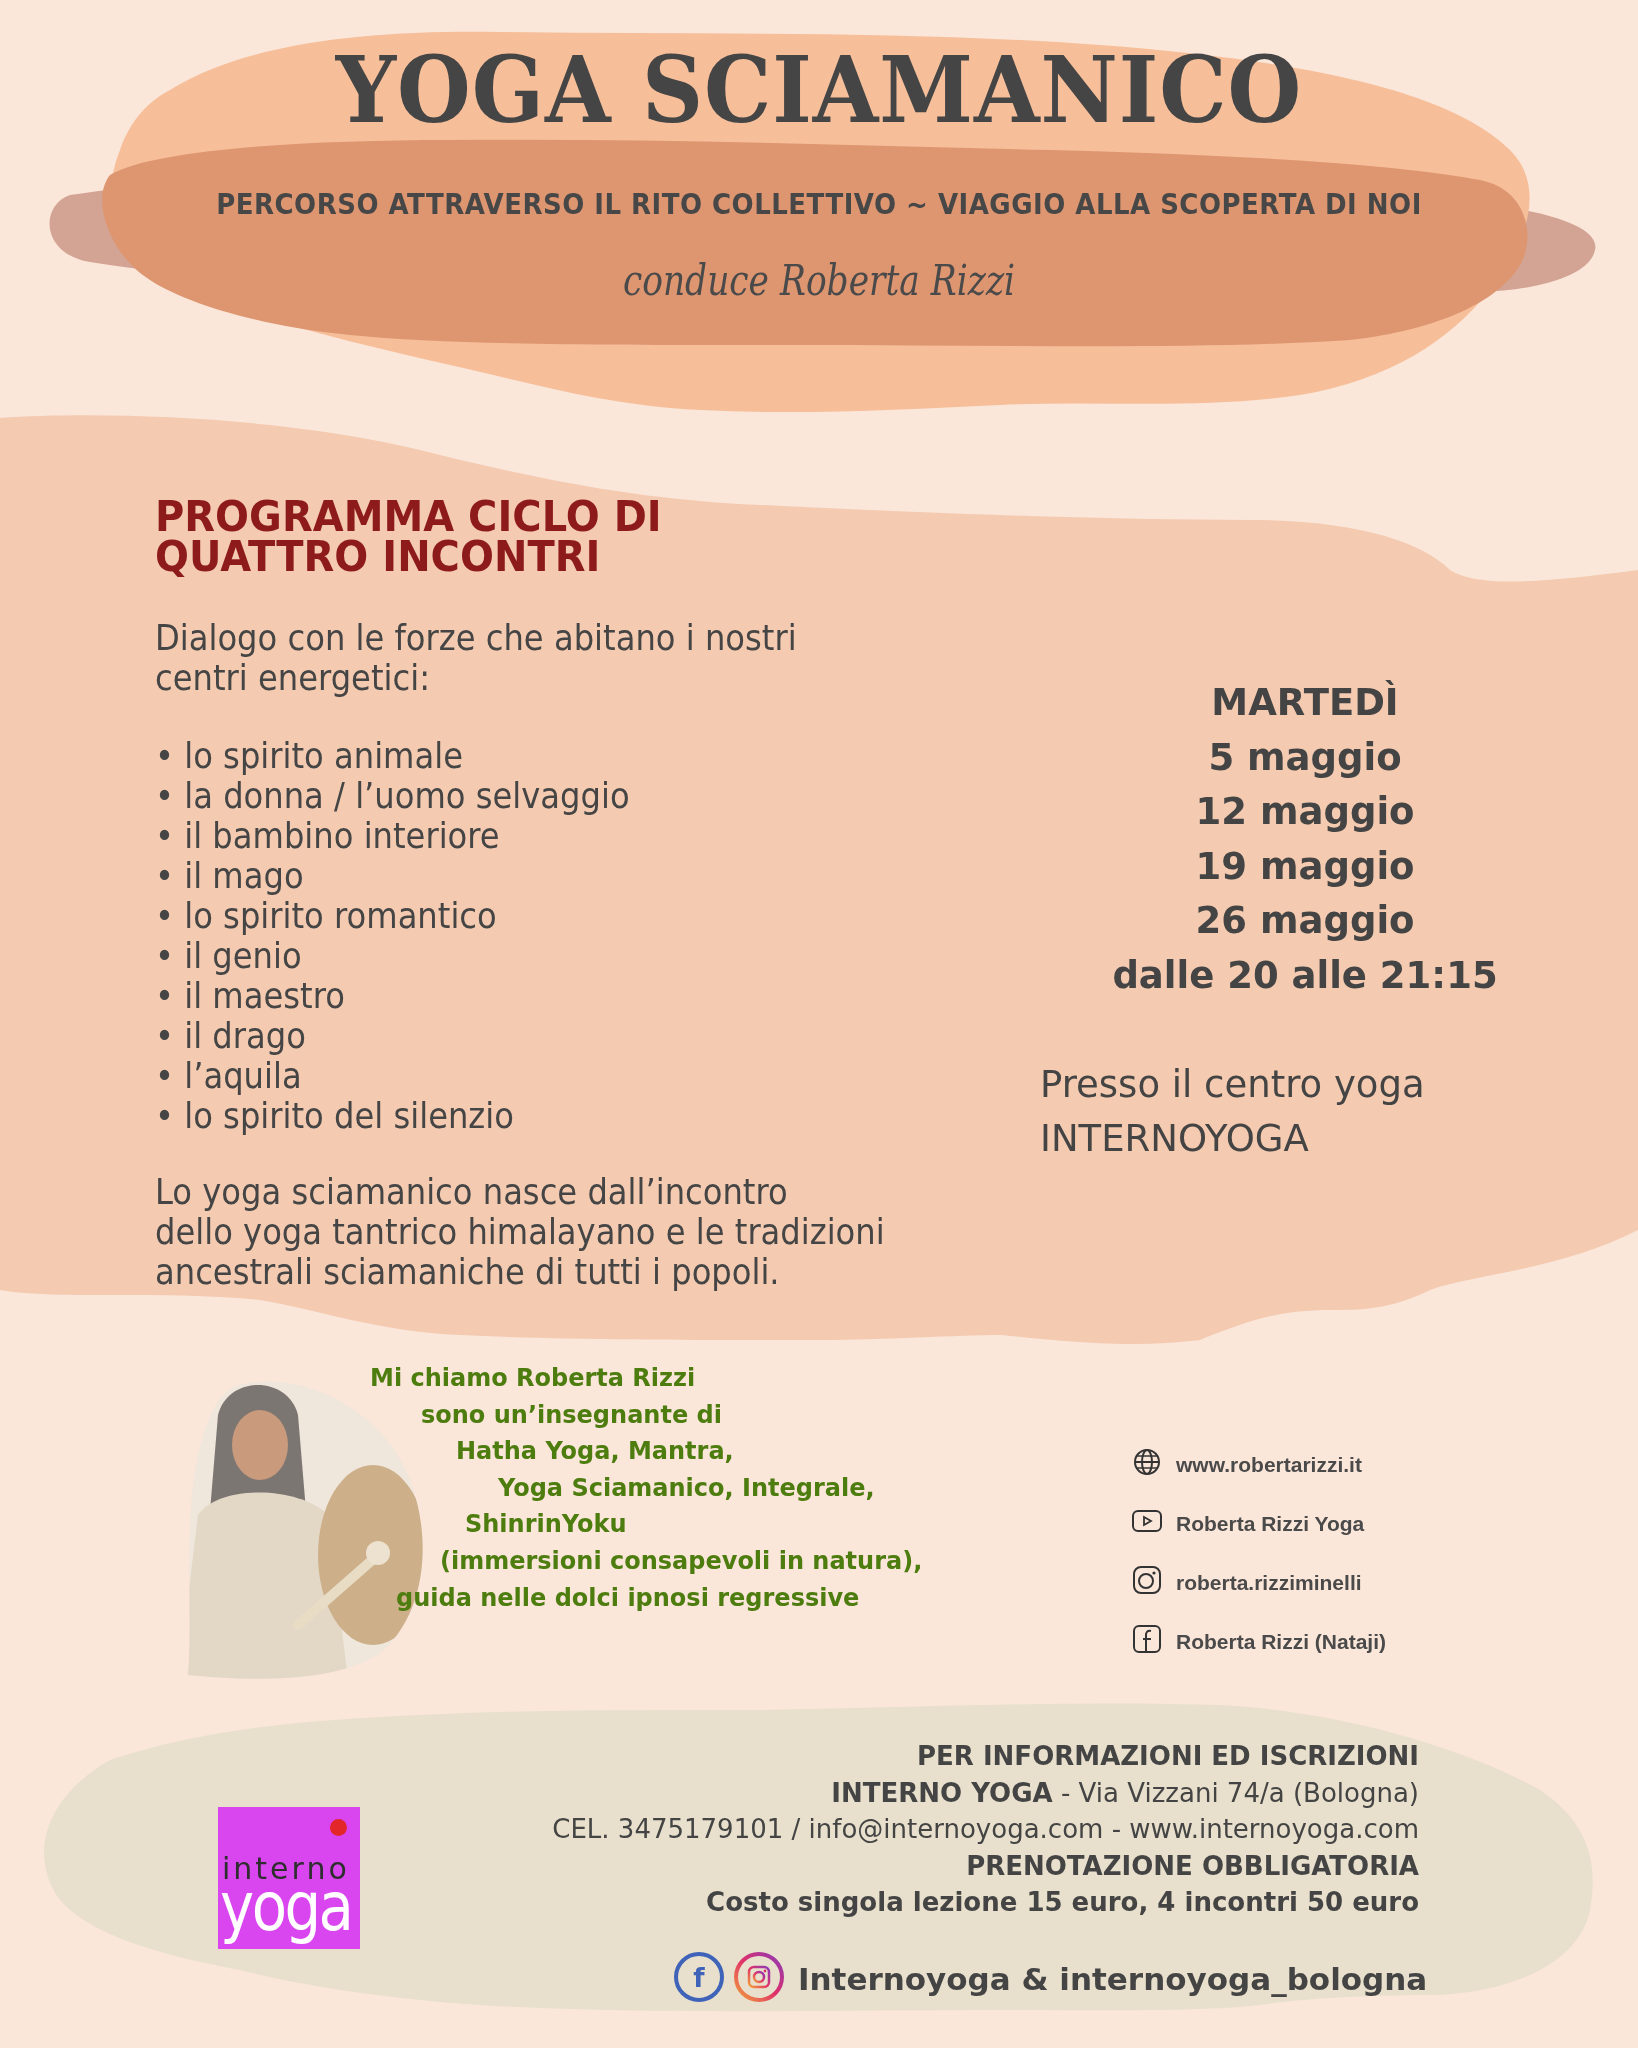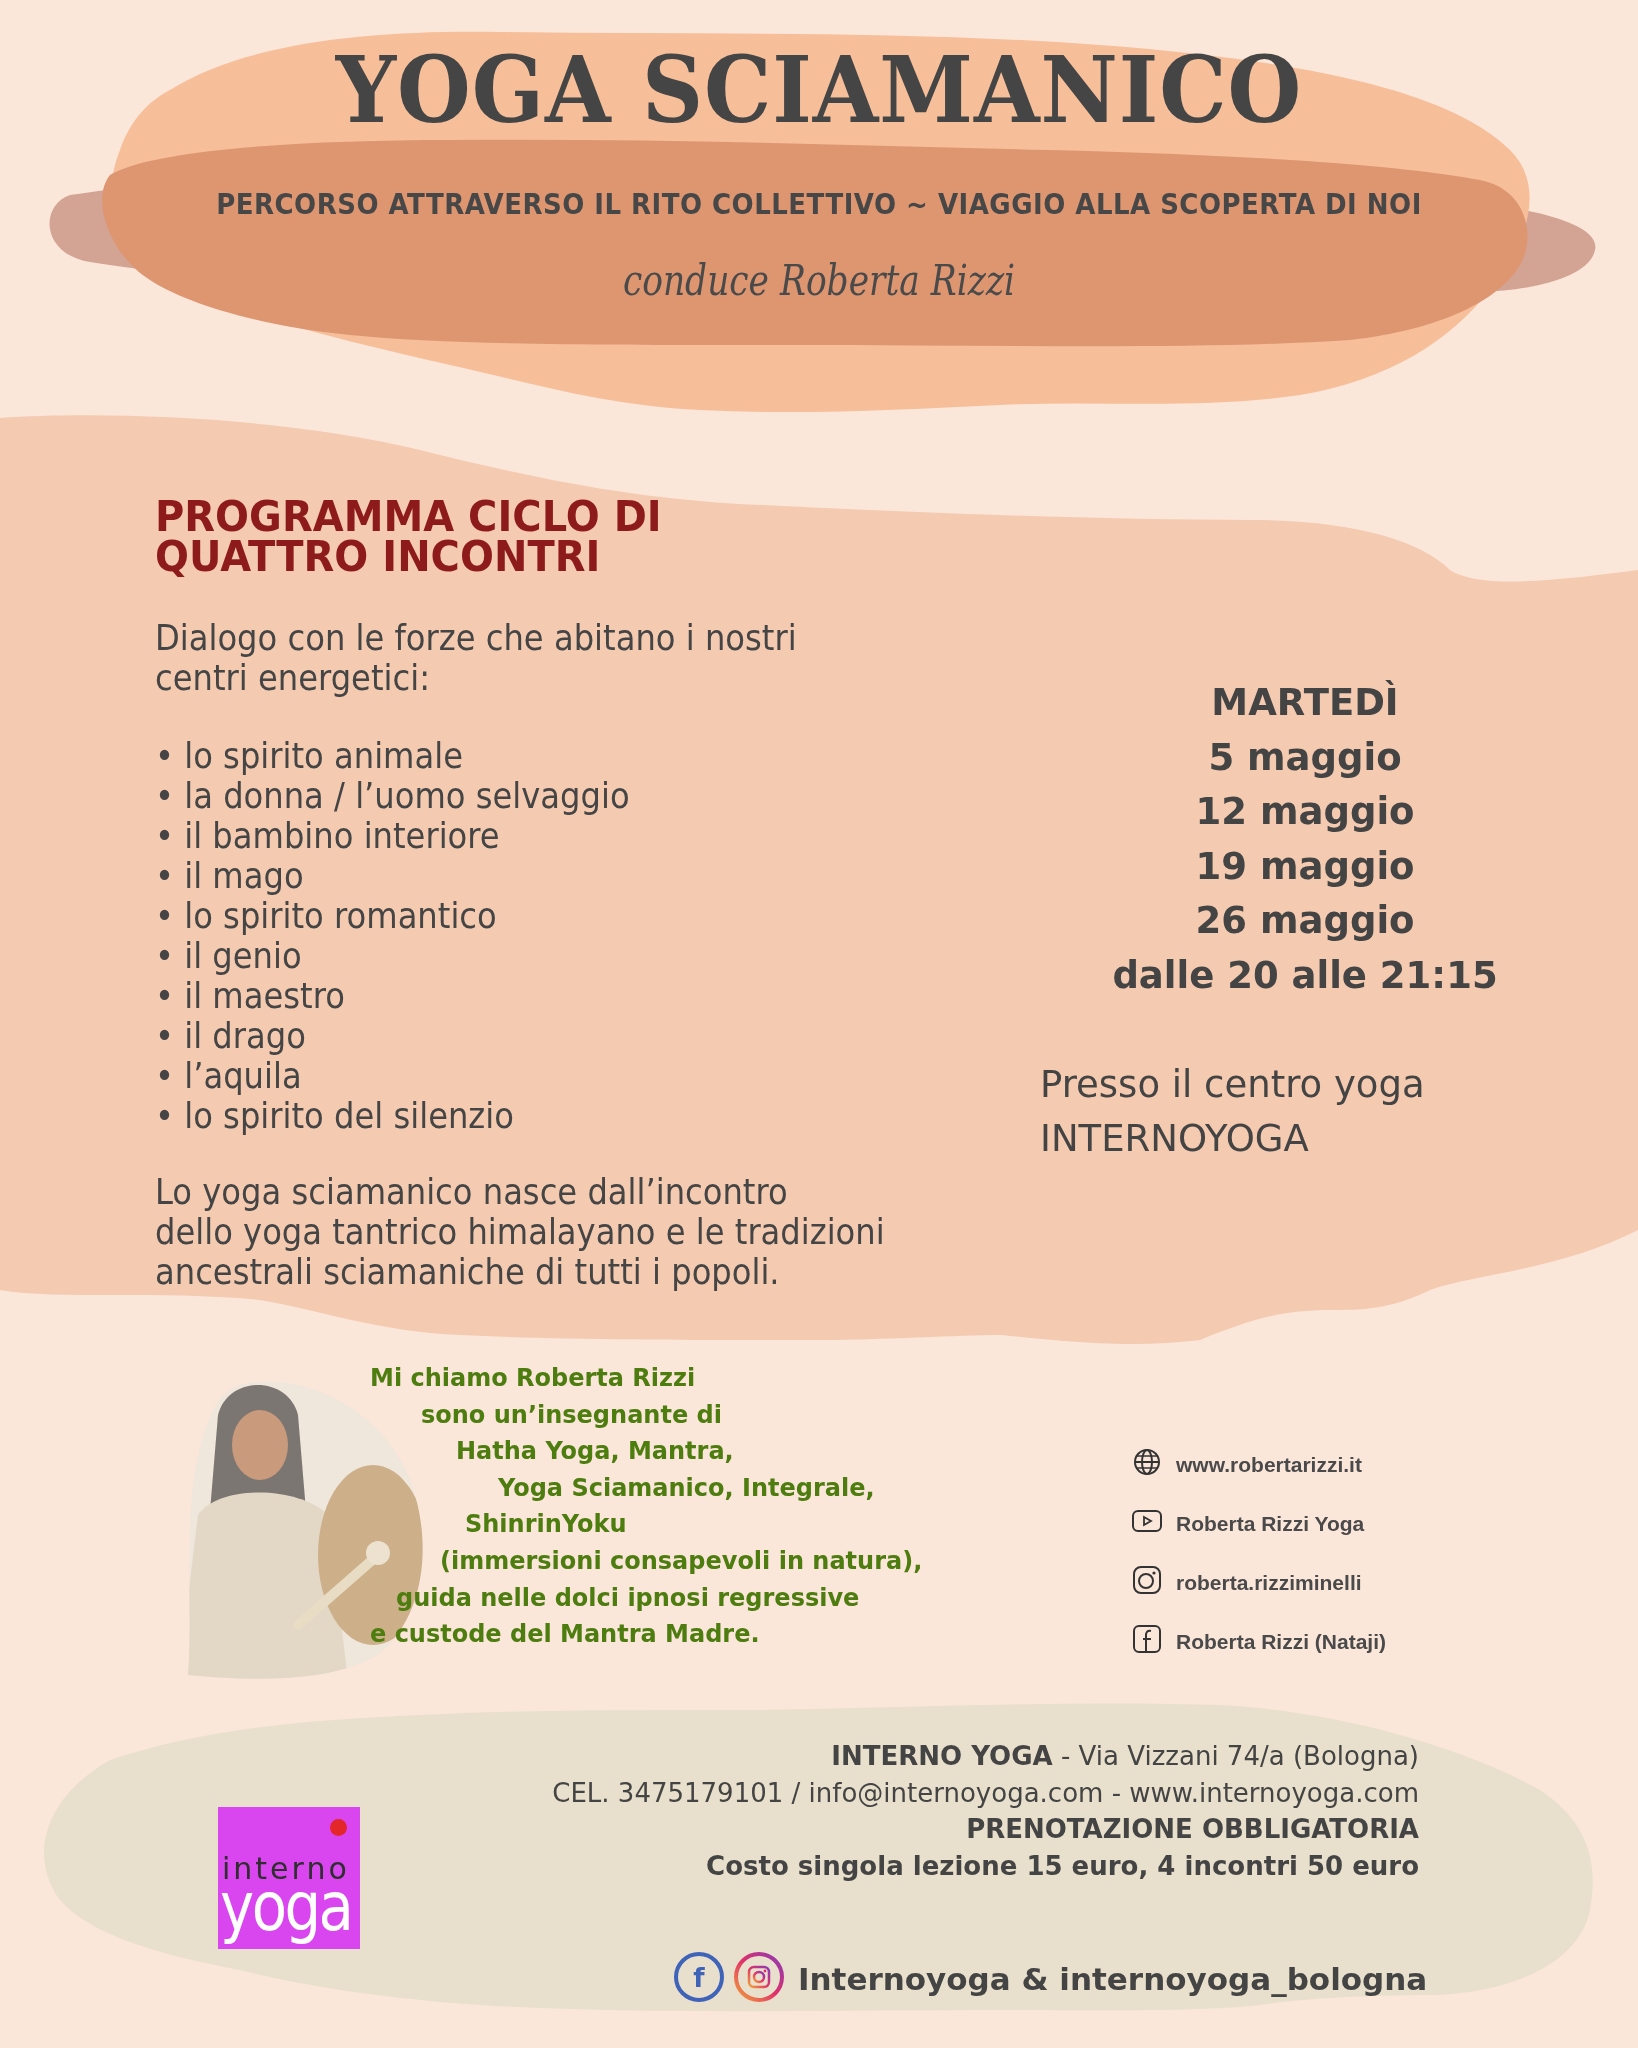--- a/index.html
+++ b/index.html
@@ -113,21 +113,20 @@
 </svg>
 
 <div class="abs bio">
   <div style="margin-left:0px">Mi chiamo Roberta Rizzi</div>
   <div style="margin-left:51px">sono un’insegnante di</div>
   <div style="margin-left:86px">Hatha Yoga, Mantra,</div>
   <div style="margin-left:128px">Yoga Sciamanico, Integrale,</div>
   <div style="margin-left:95px">ShinrinYoku</div>
   <div style="margin-left:70px">(immersioni consapevoli in natura),</div>
   <div style="margin-left:26px">guida nelle dolci ipnosi regressive</div>
-  <div style="margin-left:0px">e custode del Mantra Madre.</div>
 </div>
 
 <div class="abs social">
   <div class="social-row">
     <span class="ico">
       <svg width="28" height="28" viewBox="0 0 28 28">
           <circle cx="14" cy="14" r="12" fill="none" stroke="#333" stroke-width="2"></circle>
           <ellipse cx="14" cy="14" rx="5" ry="12" fill="none" stroke="#333" stroke-width="2"></ellipse>
           <line x1="2" y1="14" x2="26" y2="14" stroke="#333" stroke-width="2"></line>
           <line x1="4" y1="8" x2="24" y2="8" stroke="#333" stroke-width="1.5"></line>
@@ -166,20 +165,21 @@
   </div>
 </div>
 
 <div class="abs logo">
   <div class="dot"></div>
   <div class="t1">interno</div>
   <div class="t2">yoga</div>
 </div>
 
 <div class="abs info">
+  <div class="b">PER INFORMAZIONI ED ISCRIZIONI</div>
   <div><span class="b">INTERNO YOGA</span><span> - Via Vizzani 74/a (Bologna)</span></div>
   <div>CEL. 3475179101 / info@internoyoga.com - www.internoyoga.com</div>
   <div class="b">PRENOTAZIONE OBBLIGATORIA</div>
   <div class="b">Costo singola lezione 15 euro, 4 incontri 50 euro</div>
 </div>
 
 <div class="abs social-bottom">
   <span>
     <svg width="54" height="54" viewBox="0 0 54 54">
         <circle cx="27" cy="27" r="23" fill="none" stroke="#3f63b8" stroke-width="4"></circle>

